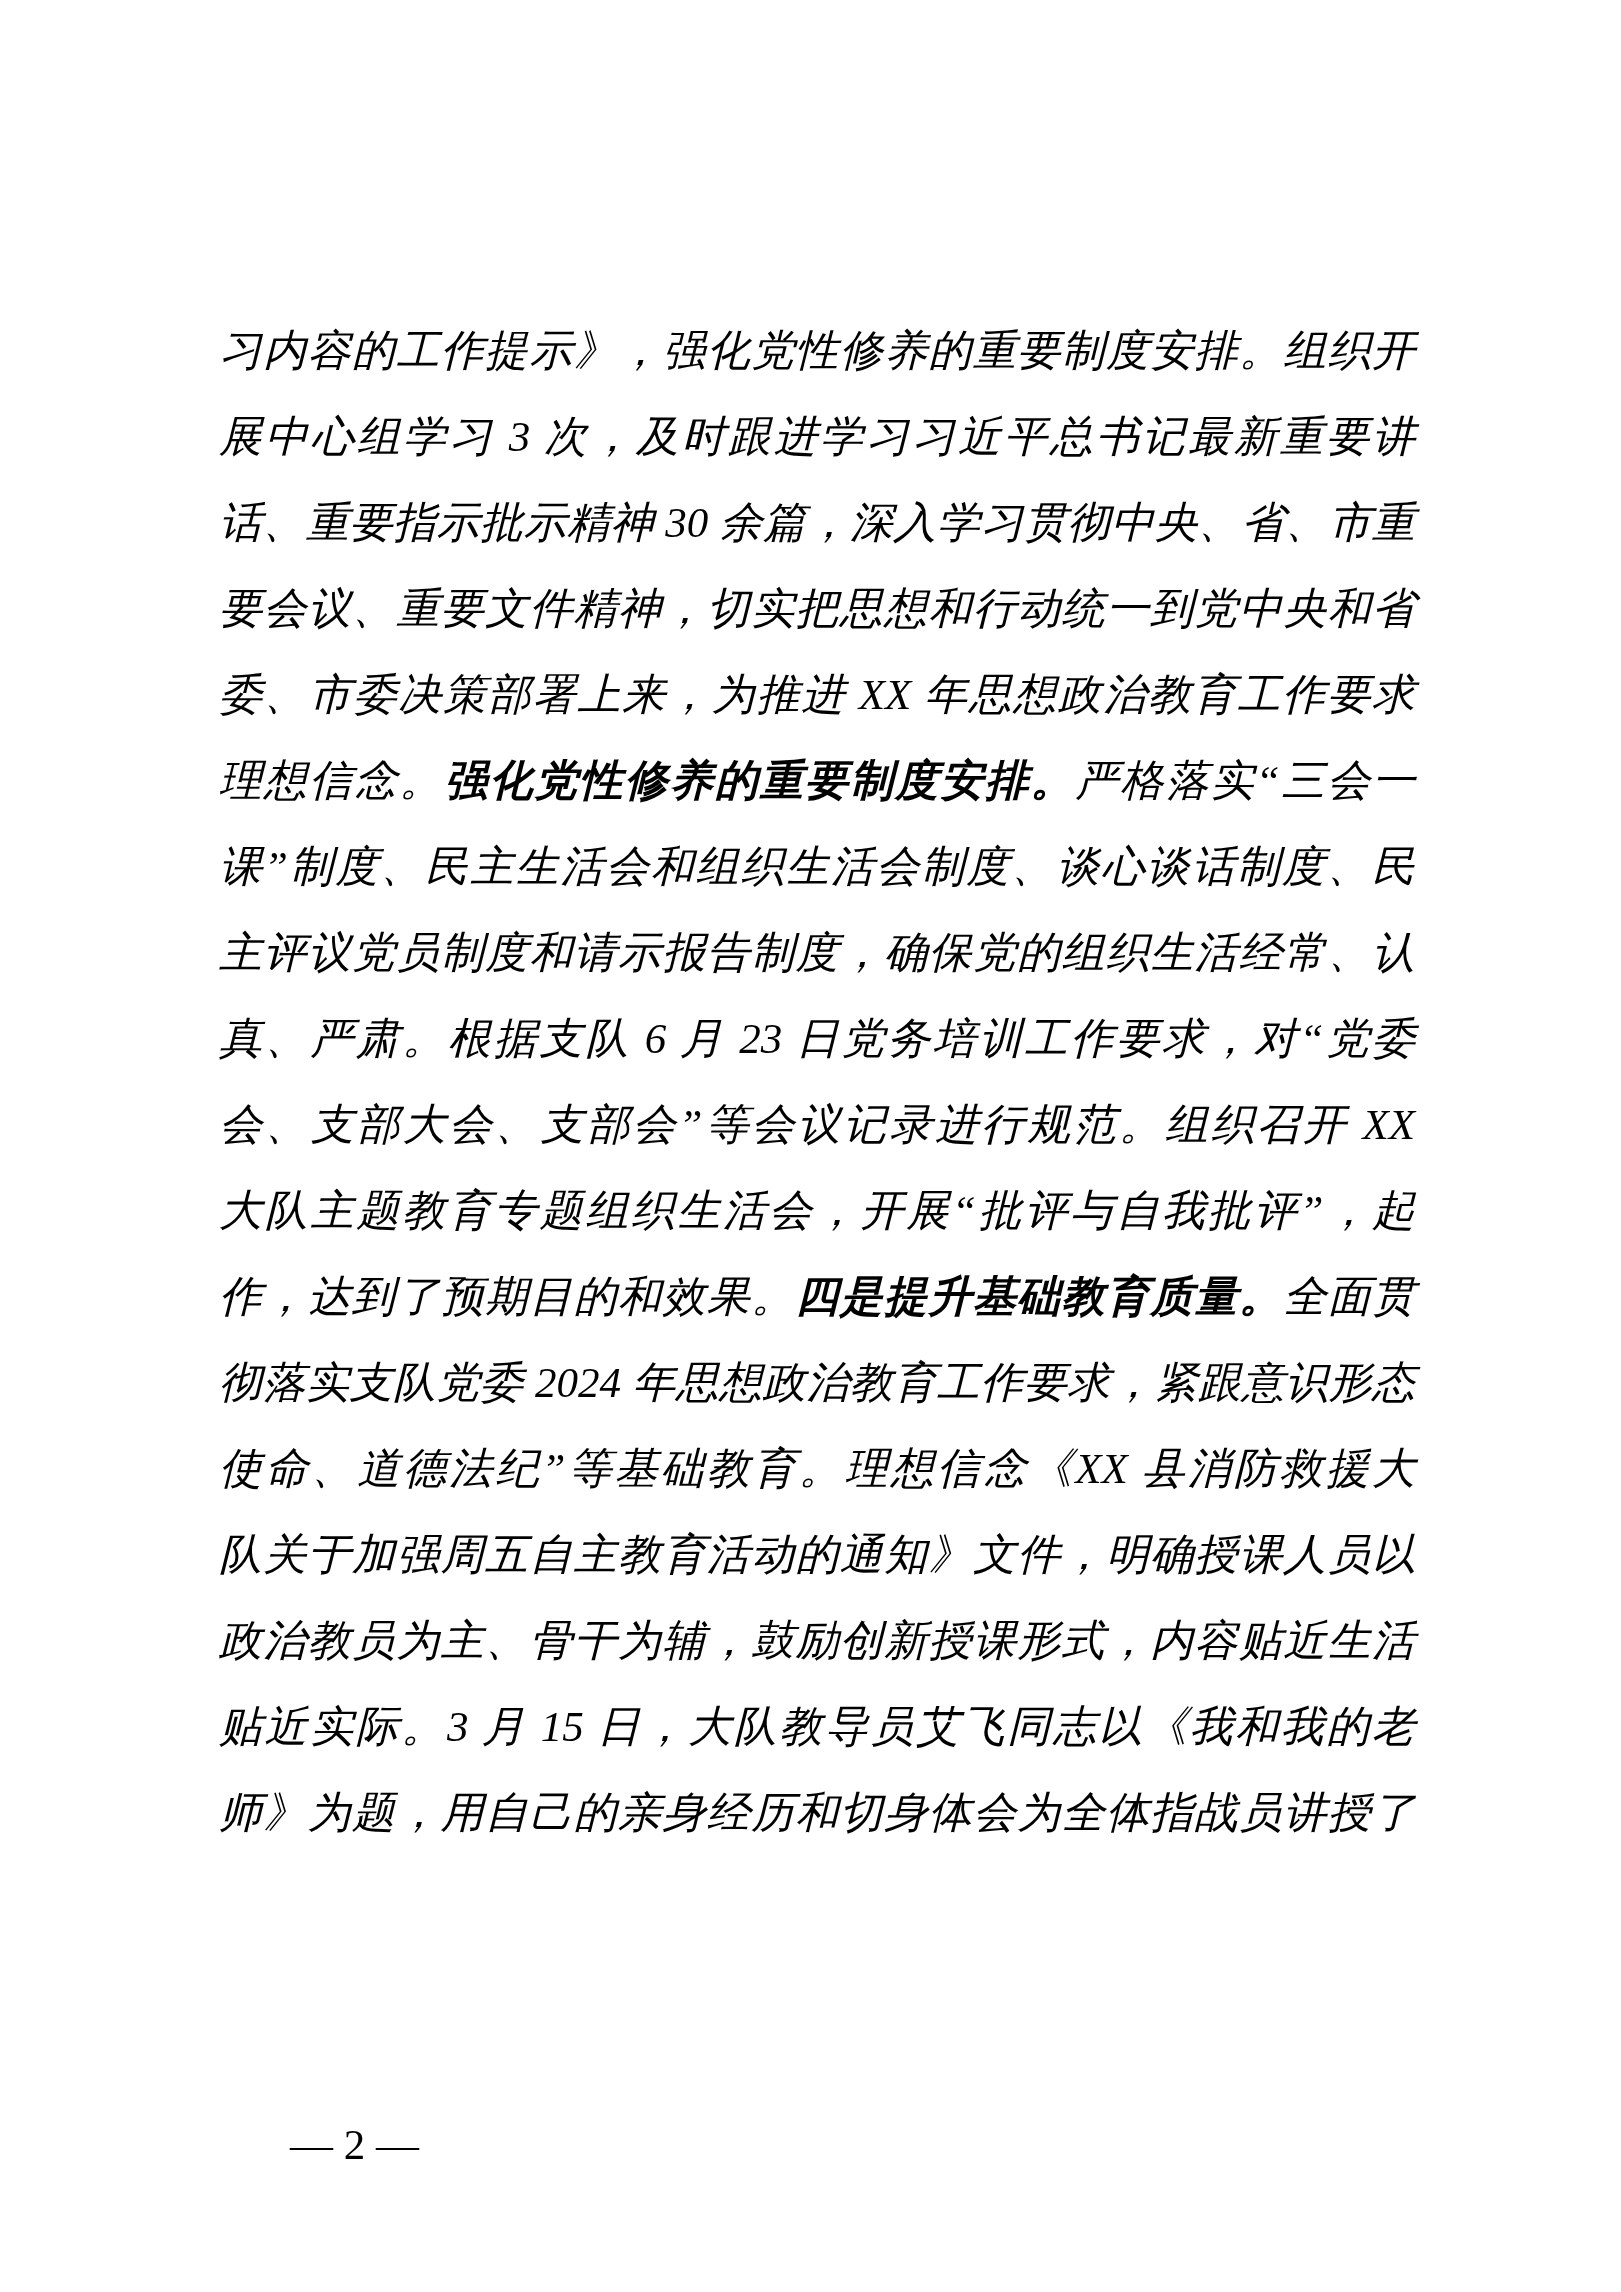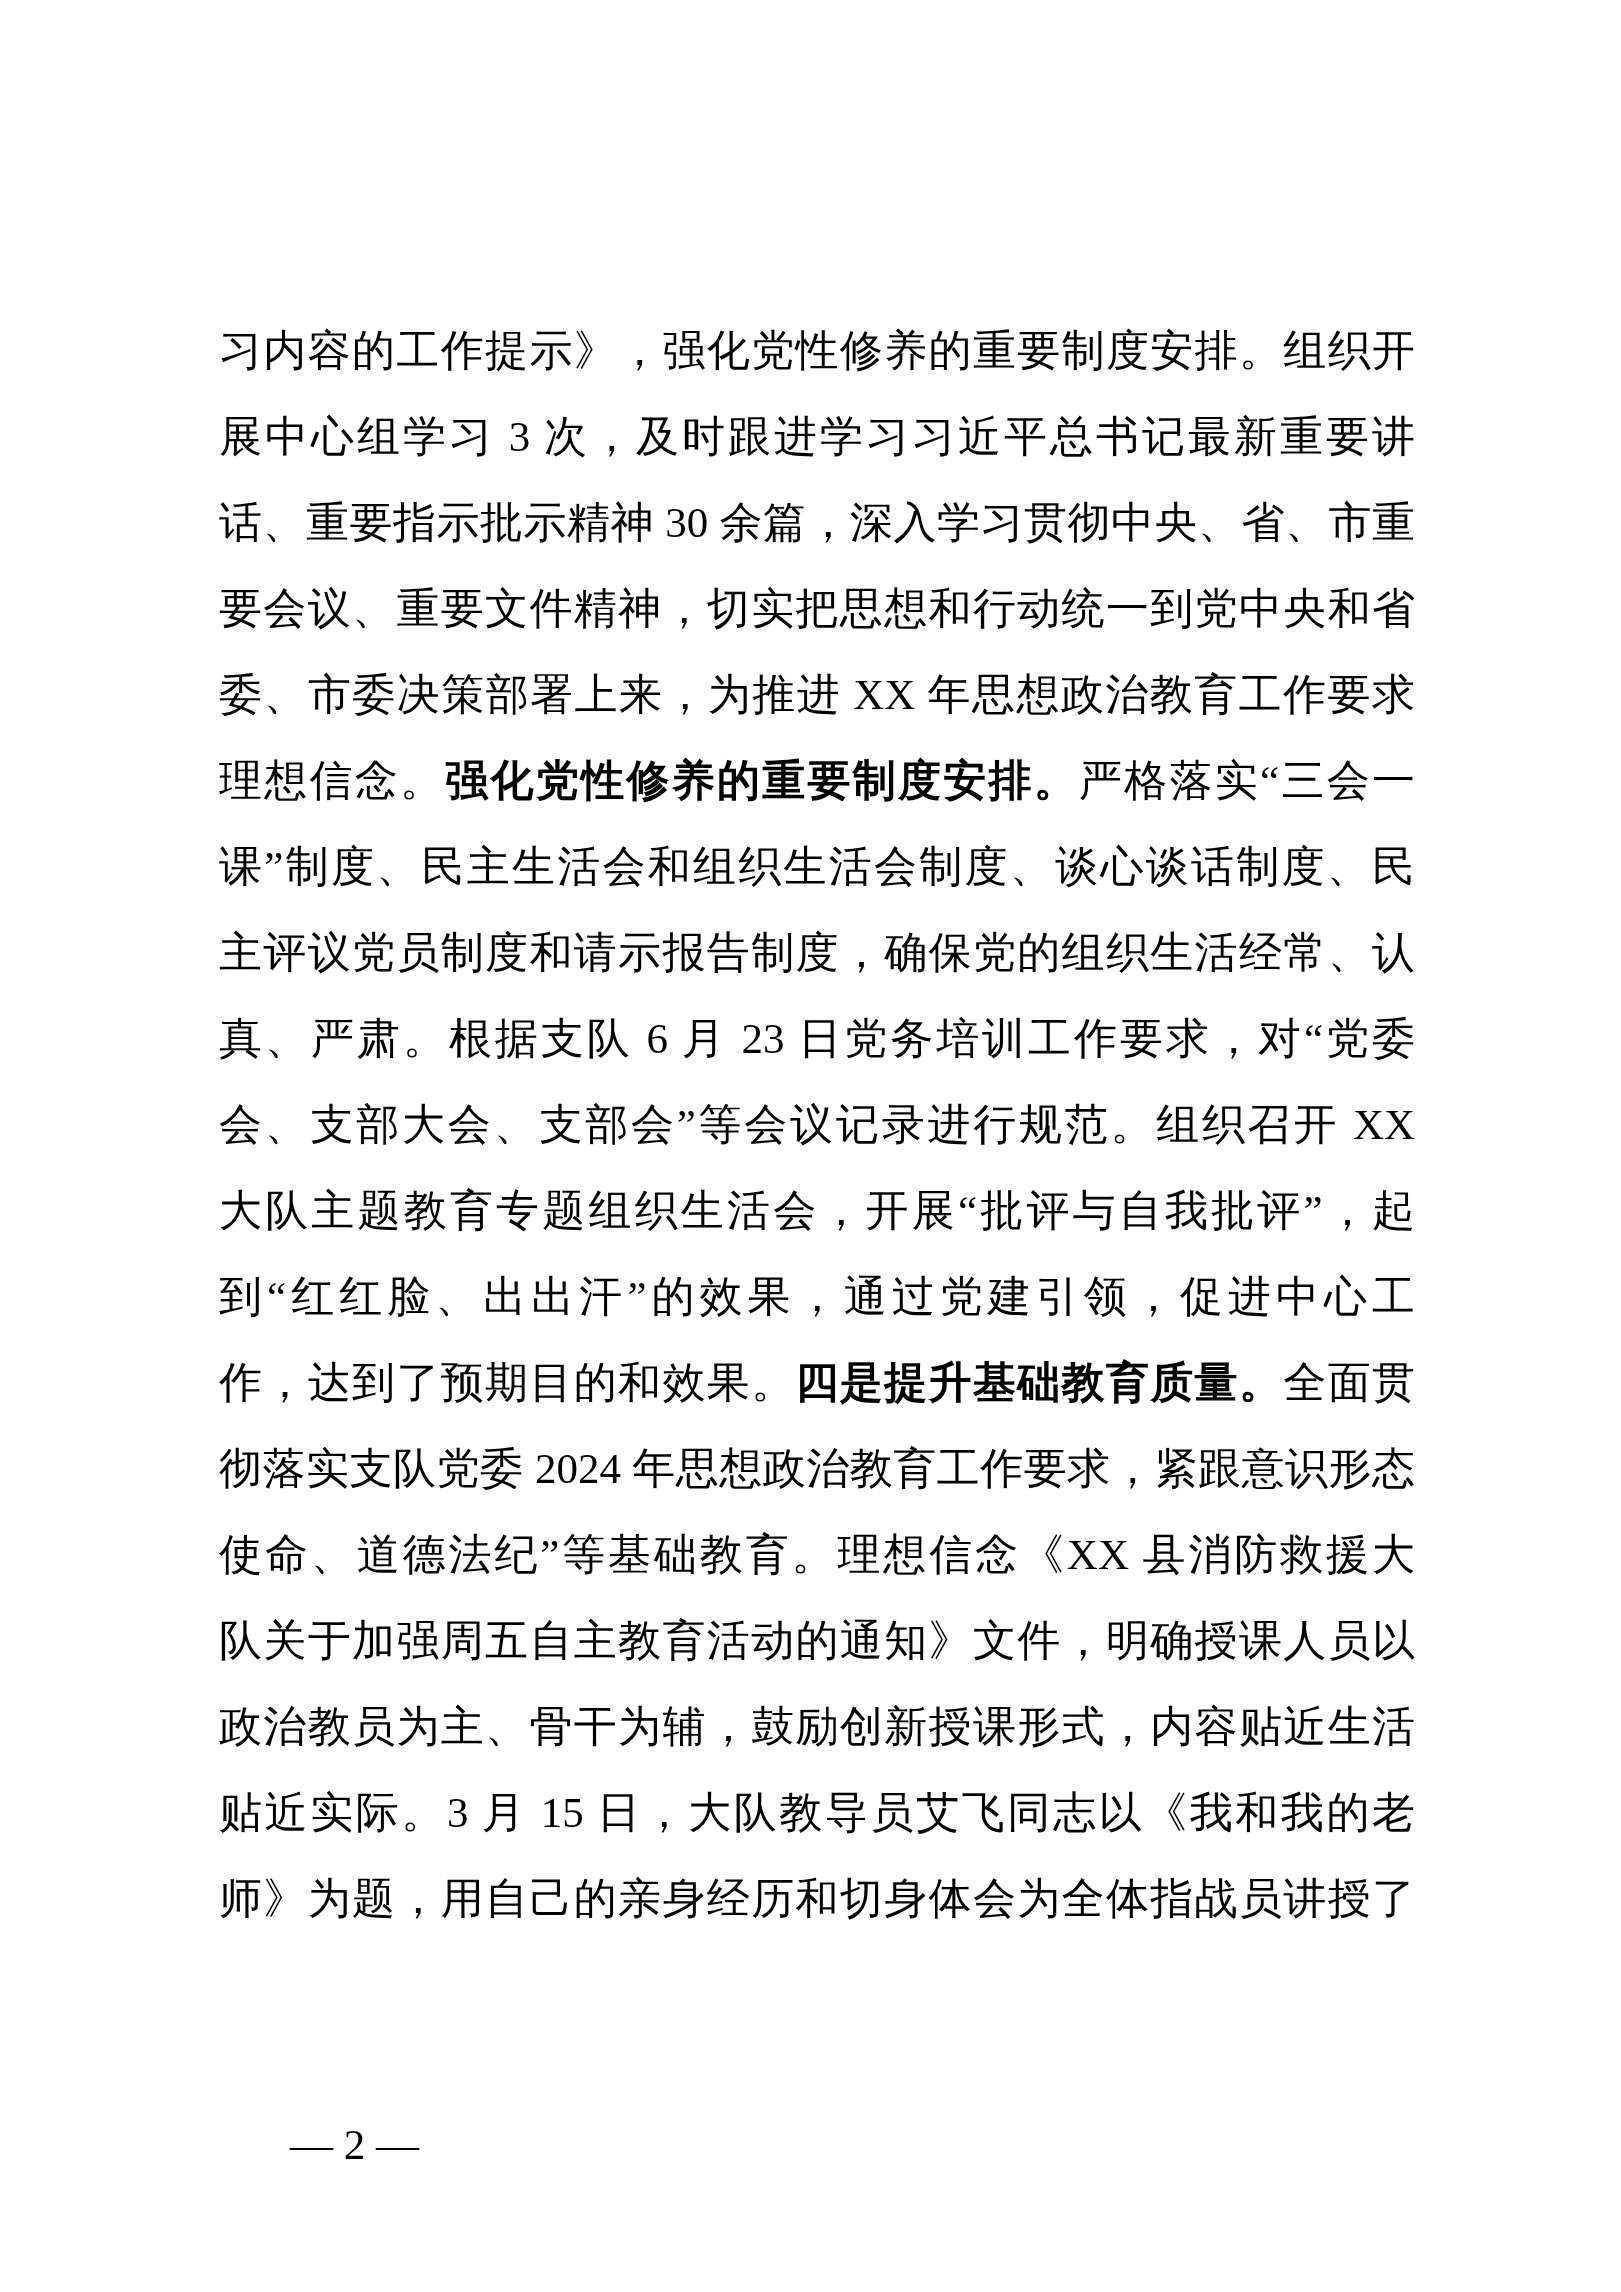--- a/index.html
+++ b/index.html
@@ -23,20 +23,21 @@
     width: 1196px;
   }
   .line {
     height: 86px;
     line-height: 86px;
     font-size: 43px;
     text-align: justify;
     text-align-last: justify;
     letter-spacing: 0;
     color: #000000;
+    font-style: italic;
   }
   .line span.bold {
     font-weight: 700;
   }
   .page-footer {
     position: absolute;
     left: 247px;
     top: 2080px;
     font-size: 43px;
     line-height: 1;
@@ -53,21 +54,20 @@
       <div class="line"><span>展中心组学习 3 次，及时跟进学习习近平总书记最新重要讲</span></div>
       <div class="line"><span>话、重要指示批示精神 30 余篇，深入学习贯彻中央、省、市重</span></div>
       <div class="line"><span>要会议、重要文件精神，切实把思想和行动统一到党中央和省</span></div>
       <div class="line"><span>委、市委决策部署上来，为推进 XX 年思想政治教育工作要求</span></div>
       <div class="line"><span>理想信念。</span><span class="bold">强化党性修养的重要制度安排。</span><span>严格落实“三会一</span></div>
       <div class="line"><span>课”制度、民主生活会和组织生活会制度、谈心谈话制度、民</span></div>
       <div class="line"><span>主评议党员制度和请示报告制度，确保党的组织生活经常、认</span></div>
       <div class="line"><span>真、严肃。根据支队 6 月 23 日党务培训工作要求，对“党委</span></div>
       <div class="line"><span>会、支部大会、支部会”等会议记录进行规范。组织召开 XX</span></div>
       <div class="line"><span>大队主题教育专题组织生活会，开展“批评与自我批评”，起</span></div>
-      <div class="line"><span>到“红红脸、出出汗”的效果，通过党建引领，促进中心工</span></div>
       <div class="line"><span>作，达到了预期目的和效果。</span><span class="bold">四是提升基础教育质量。</span><span>全面贯</span></div>
       <div class="line"><span>彻落实支队党委 2024 年思想政治教育工作要求，紧跟意识形态</span></div>
       <div class="line"><span>使命、道德法纪”等基础教育。理想信念《XX 县消防救援大</span></div>
       <div class="line"><span>队关于加强周五自主教育活动的通知》文件，明确授课人员以</span></div>
       <div class="line"><span>政治教员为主、骨干为辅，鼓励创新授课形式，内容贴近生活</span></div>
       <div class="line"><span>贴近实际。3 月 15 日，大队教导员艾飞同志以《我和我的老</span></div>
       <div class="line"><span>师》为题，用自己的亲身经历和切身体会为全体指战员讲授了</span></div>
     </main>
   <footer class="page-footer">
     <span>— 2 —</span>

